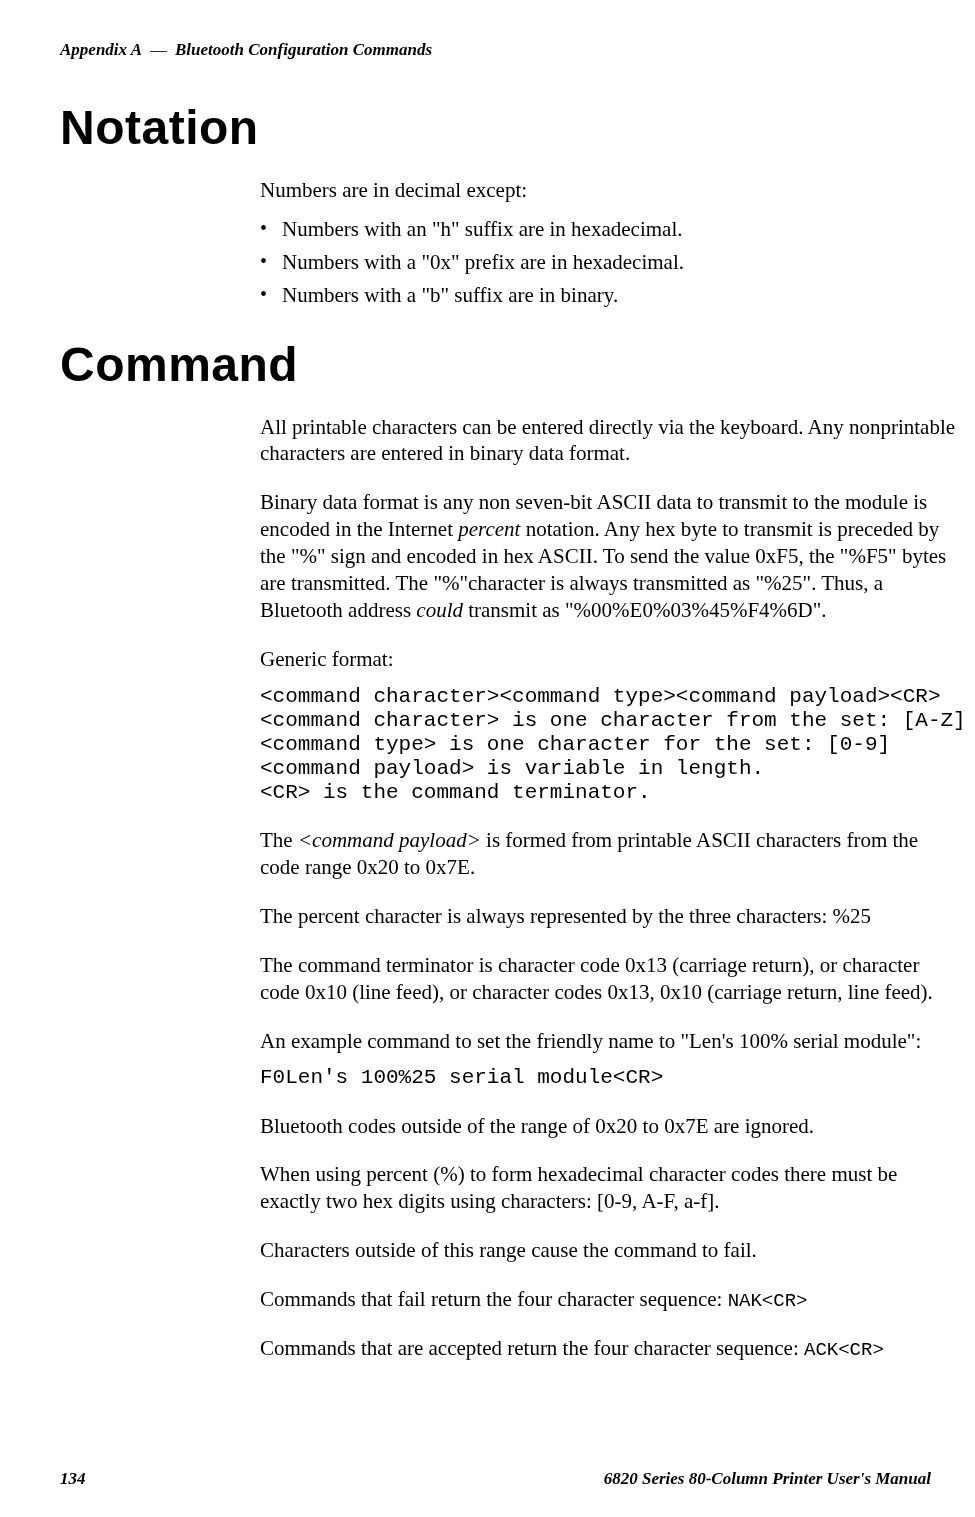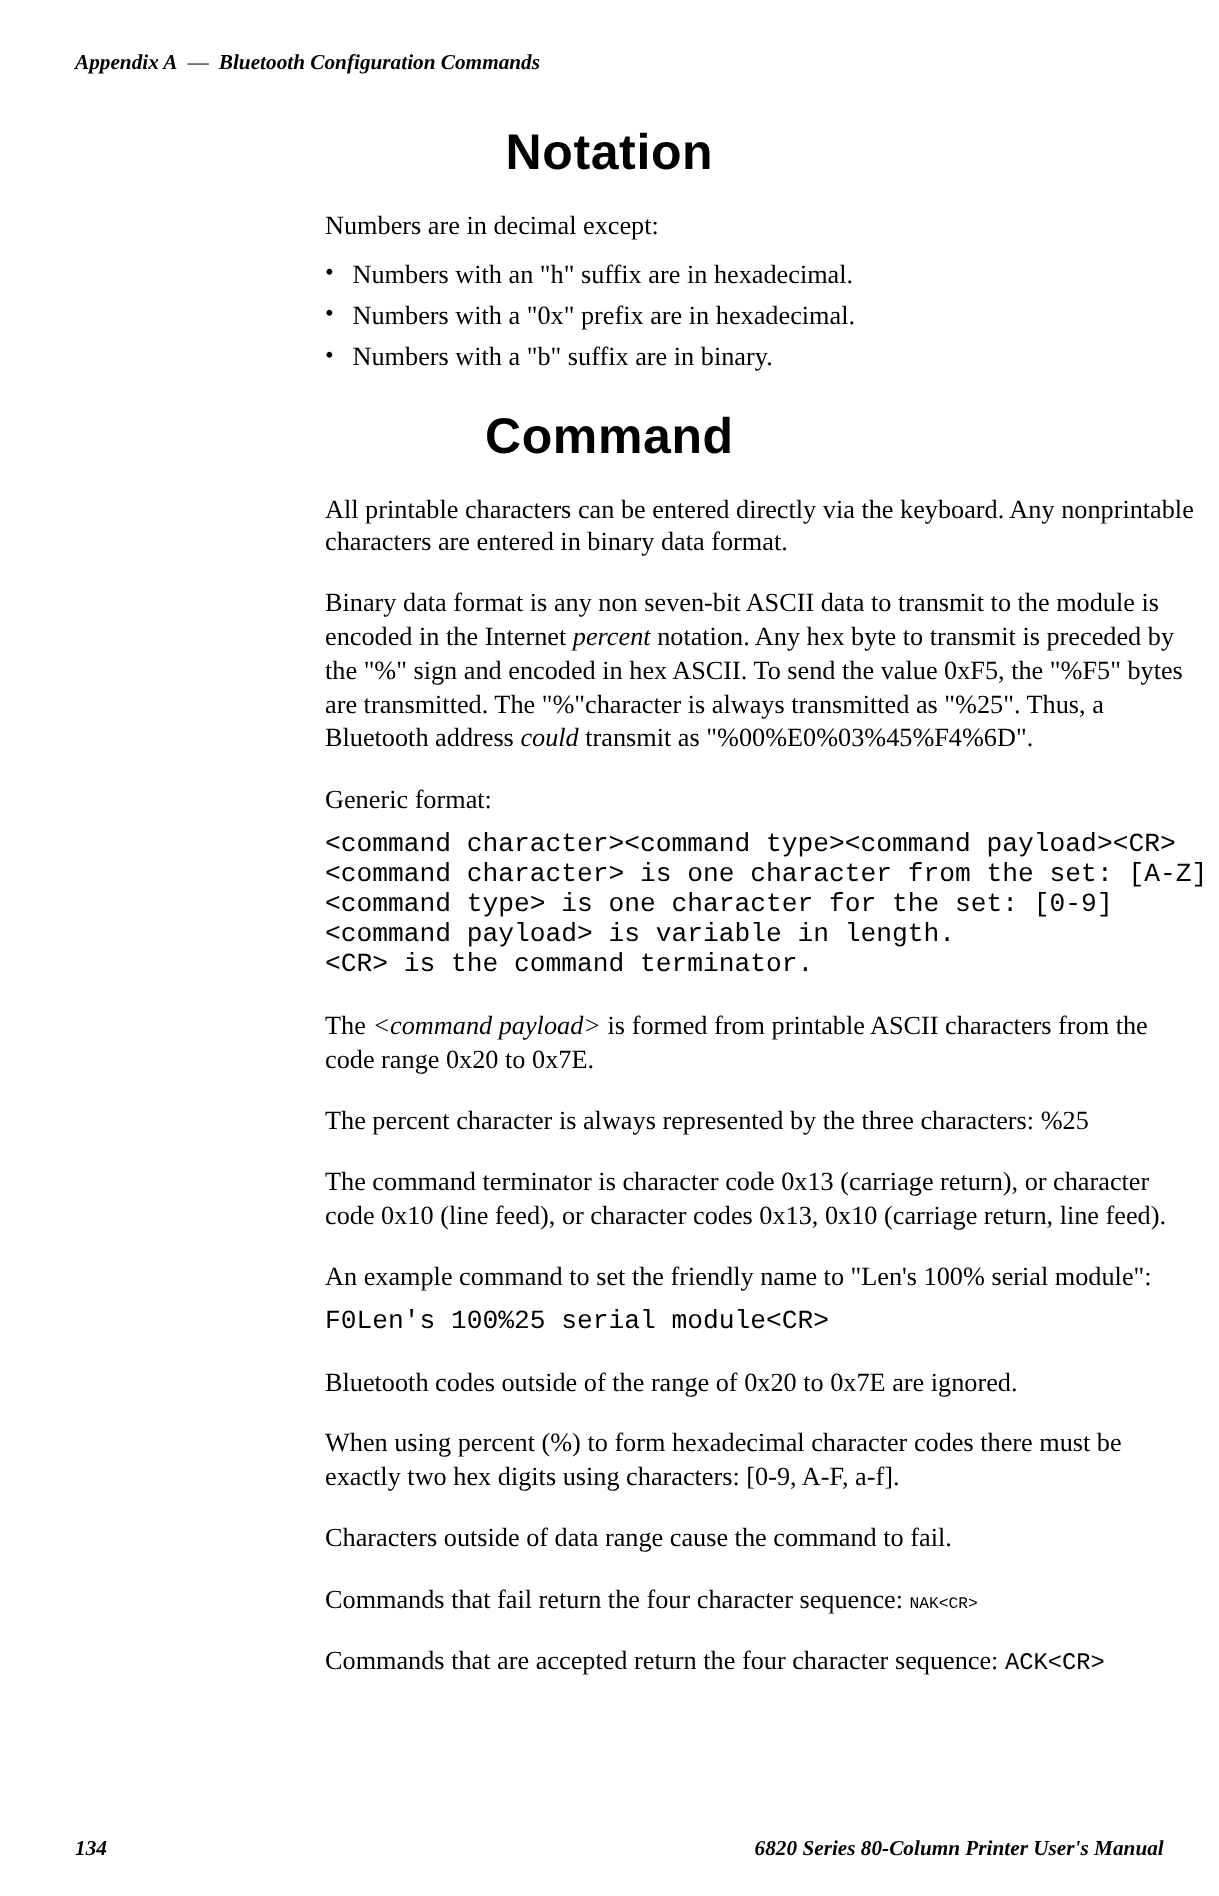--- a/index.html
+++ b/index.html
@@ -26,24 +26,23 @@
     margin-bottom: 40px;
   }
   .running-head .dash {
     font-style: normal;
     font-weight: normal;
     padding: 0 8px;
   }
   .h1 {
     font-family: Arial, Helvetica, sans-serif;
     font-weight: 900;
-    font-size: 40px;
+    font-size: 48px;
     margin: 28px 0 22px 0;
     letter-spacing: 0.5px;
-    text-align: center;
   }
   .body-col {
     margin-left: 200px;
     width: 700px;
     font-size: 21px;
     line-height: 1.28;
   }
   .body-col p {
     margin: 22px 0 12px 0;
   }
@@ -137,24 +136,24 @@
     <p>The command terminator is character code 0x13 (carriage return), or character code 0x10 (line feed), or character codes 0x13, 0x10 (carriage return, line feed).</p>
 
     <p>An example command to set the friendly name to "Len's 100% serial module":</p>
 
     <div class="mono">F0Len's 100%25 serial module&lt;CR&gt;</div>
 
     <p>Bluetooth codes outside of the range of 0x20 to 0x7E are ignored.</p>
 
     <p>When using percent (%) to form hexadecimal character codes there must be exactly two hex digits using characters: [0-9, A-F, a-f].</p>
 
-    <p>Characters outside of data range cause the command to fail.</p>
+    <p>Characters outside of this range cause the command to fail.</p>
 
     <p>
-      <span>Commands that fail return the four character sequence: </span><span style="font-family:'Courier New',monospace;font-size:13px;">NAK&lt;CR&gt;</span>
+      <span>Commands that fail return the four character sequence: </span><span style="font-family:'Courier New',monospace;font-size:19px;">NAK&lt;CR&gt;</span>
     </p>
 
     <p>
       <span>Commands that are accepted return the four character sequence: </span><span style="font-family:'Courier New',monospace;font-size:19px;">ACK&lt;CR&gt;</span>
     </p>
 
   </div>
 
   <div class="footer">
     <span class="pnum">134</span>

